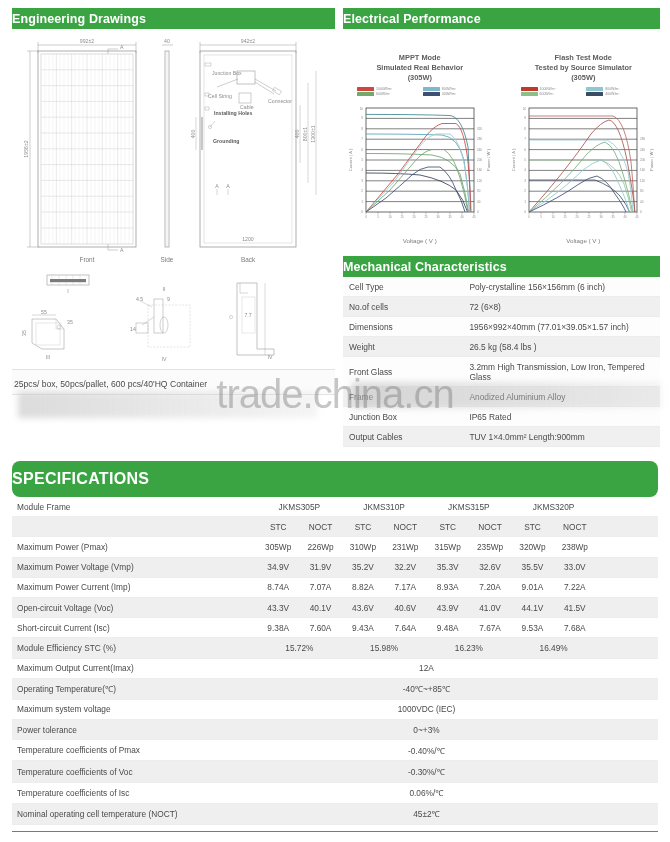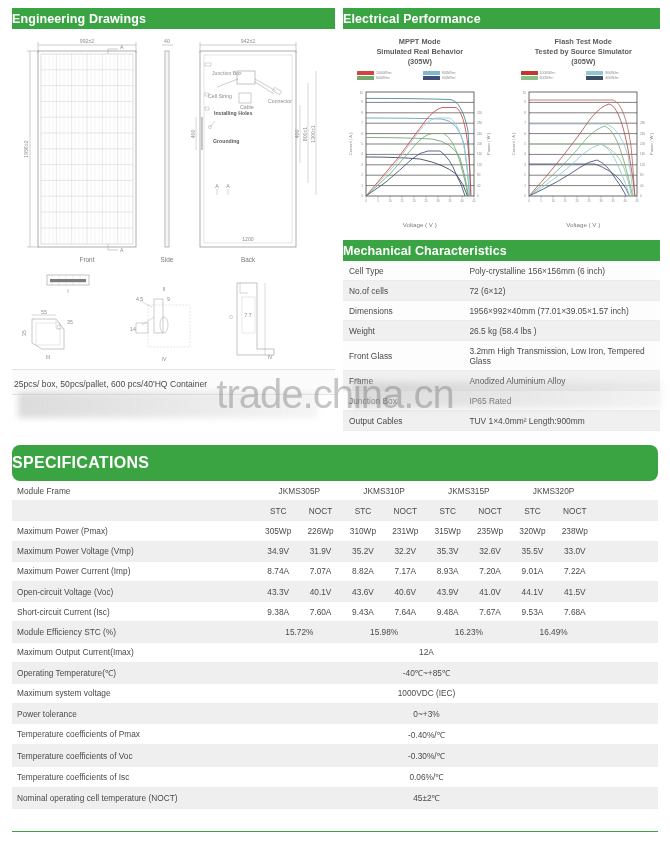--- a/index.html
+++ b/index.html
@@ -44,21 +44,21 @@
     margin-top: 6px;
     font-size: 8.6px;
     color: #4a4a4a;
     padding: 9px 4px 5px 2px;
     border-top: 1px solid #e3e3e3;
     border-bottom: 1px solid #e3e3e3;
     background: #fbfbfb;
   }
 
   
-  .charts { display: flex; gap: 10px; margin-top: 8px; }
+  .charts { display: flex; gap: 10px; margin-top: 24px; }
   .chart-box { width: 155px; }
   .chart-title {
     text-align: center;
     font-size: 7.4px;
     color: #5d5d5d;
     font-weight: bold;
     line-height: 1.35;
     height: 31px;
   }
   .legend {
@@ -532,21 +532,21 @@
           <span>Mechanical Characteristics</span>
         </div>
         <table class="mech-tbl">
           <tbody>
             <tr>
               <td class="mech-k">Cell Type</td>
               <td class="mech-v">Poly-crystalline  156×156mm (6 inch)</td>
             </tr>
             <tr>
               <td class="mech-k">No.of cells</td>
-              <td class="mech-v">72 (6×12)</td>
+              <td class="mech-v">72 (6×8)</td>
             </tr>
             <tr>
               <td class="mech-k">Dimensions</td>
               <td class="mech-v">1956×992×40mm (77.01×39.05×1.57 inch)</td>
             </tr>
             <tr>
               <td class="mech-k">Weight</td>
               <td class="mech-v">26.5 kg (58.4 lbs )</td>
             </tr>
             <tr>

